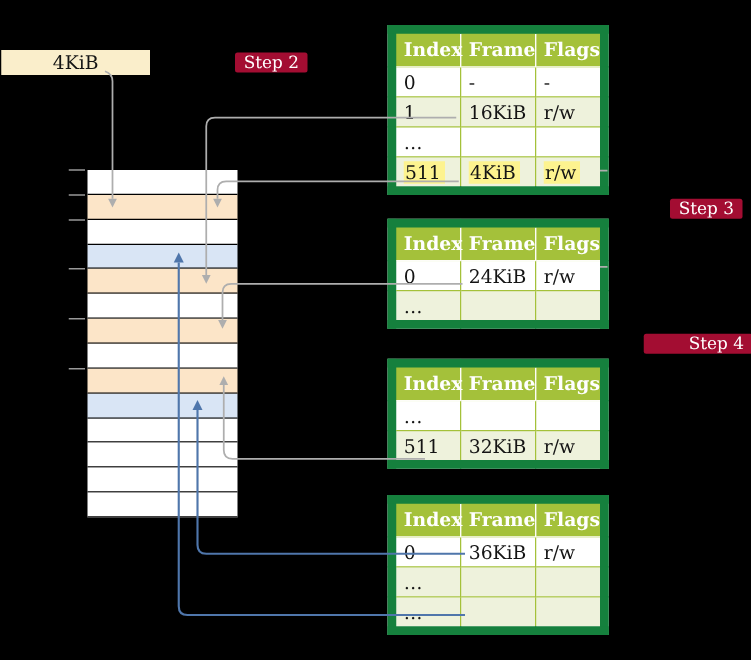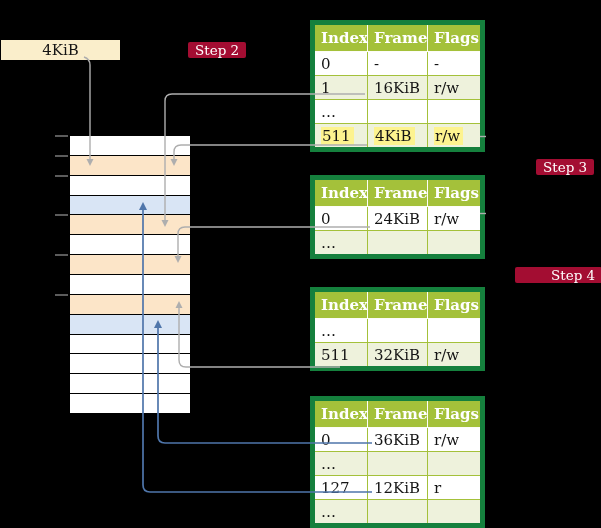--- a/index.html
+++ b/index.html
@@ -17,21 +17,21 @@
   
   .memcol{position:absolute;left:70px;top:136px;width:120px;height:278px;
           display:flex;flex-direction:column;}
   .memrow{flex:1;border-bottom:1px solid #000;box-sizing:border-box;}
   .memrow.white{background:#ffffff;}
   .memrow.orange{background:#fce5c8;}
   .memrow.blue{background:#d9e5f5;}
 
   
   table.pt{position:absolute;left:310px;width:170px;border-collapse:collapse;table-layout:fixed;
-           background:#fff;border:5px solid #15803d;}
+           background:#fff;border:7px solid #15803d;}
   table.pt col.c1{width:55px;} table.pt col.c2{width:60px;} table.pt col.c3{width:55px;}
   .pt th{background:#a4c13a;color:#fff;font-weight:bold;font-size:15px;text-align:left;
          padding:2px 0 2px 6px;height:22px;border:1.5px solid #fdfdf8;}
   .pt td{font-size:15px;color:#141414;padding:0 0 0 6px;height:23px;
          border:1.5px solid #a4c13a;background:#fff;overflow:hidden;}
   .pt tr.tint td{background:#eef2dc;}
   .hl{background:#fdf38f;padding:0 3px 0 1px;}
 
   svg.overlay{position:absolute;left:0;top:0;z-index:6;pointer-events:none;}
 </style>
@@ -170,25 +170,20 @@
     </tr>
     <tr>
       <td>0</td>
       <td>36KiB</td>
       <td>r/w</td>
     </tr>
     <tr class="tint">
       <td>…</td>
       <td></td>
       <td></td>
-    </tr>
-    <tr>
-      <td>127</td>
-      <td>12KiB</td>
-      <td>r</td>
     </tr>
     <tr class="tint">
       <td>…</td>
       <td></td>
       <td></td>
     </tr>
   </tbody>
     </table>
 
   <svg class="overlay" width="601" height="528" viewBox="0 0 601 528">

